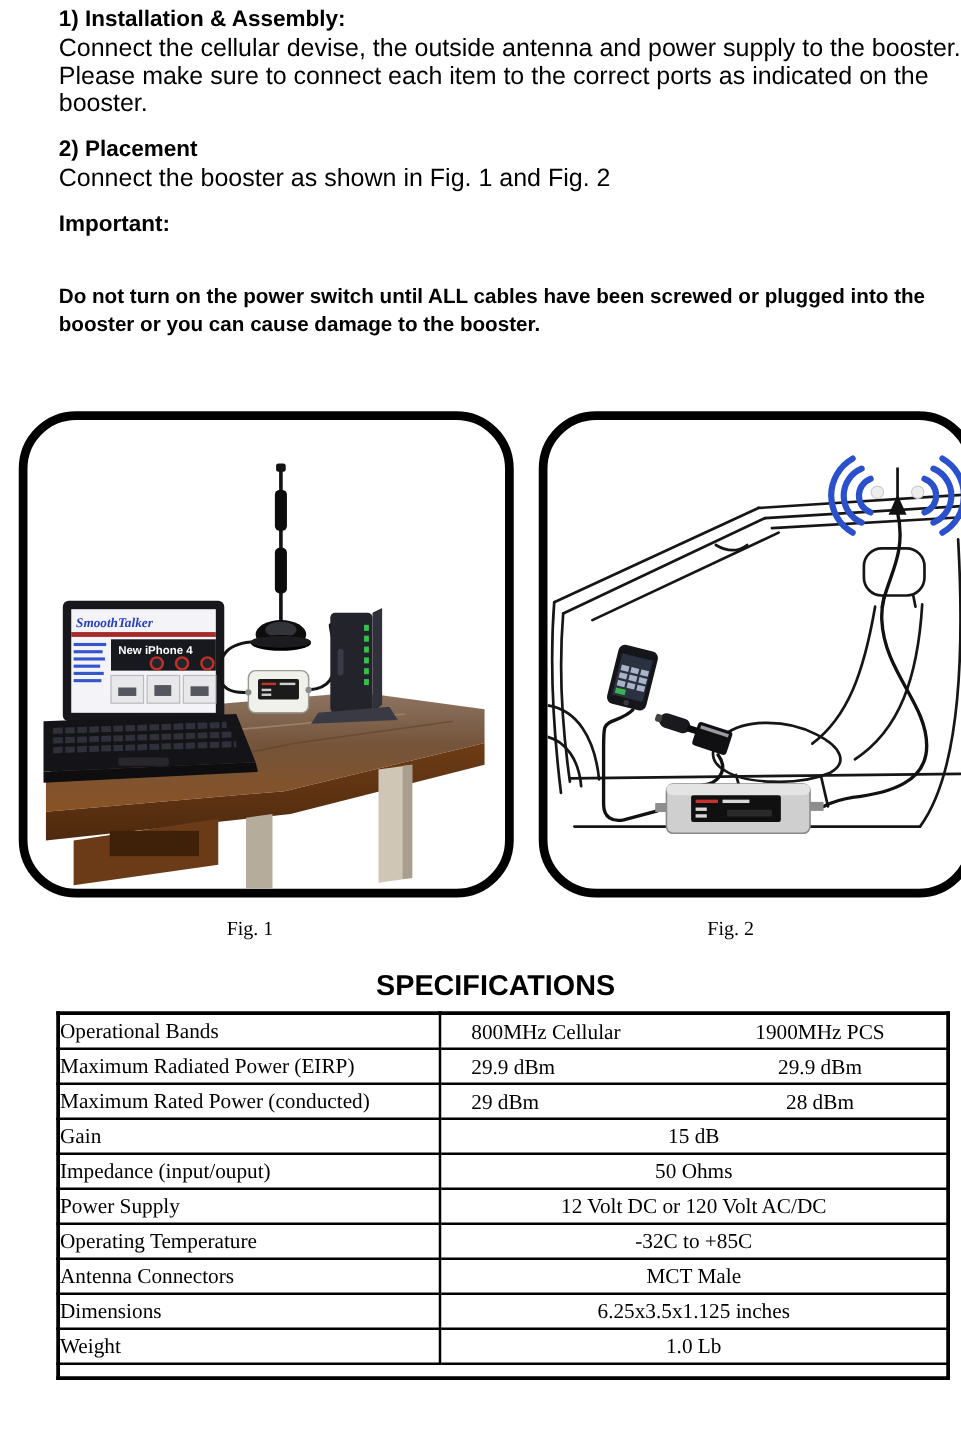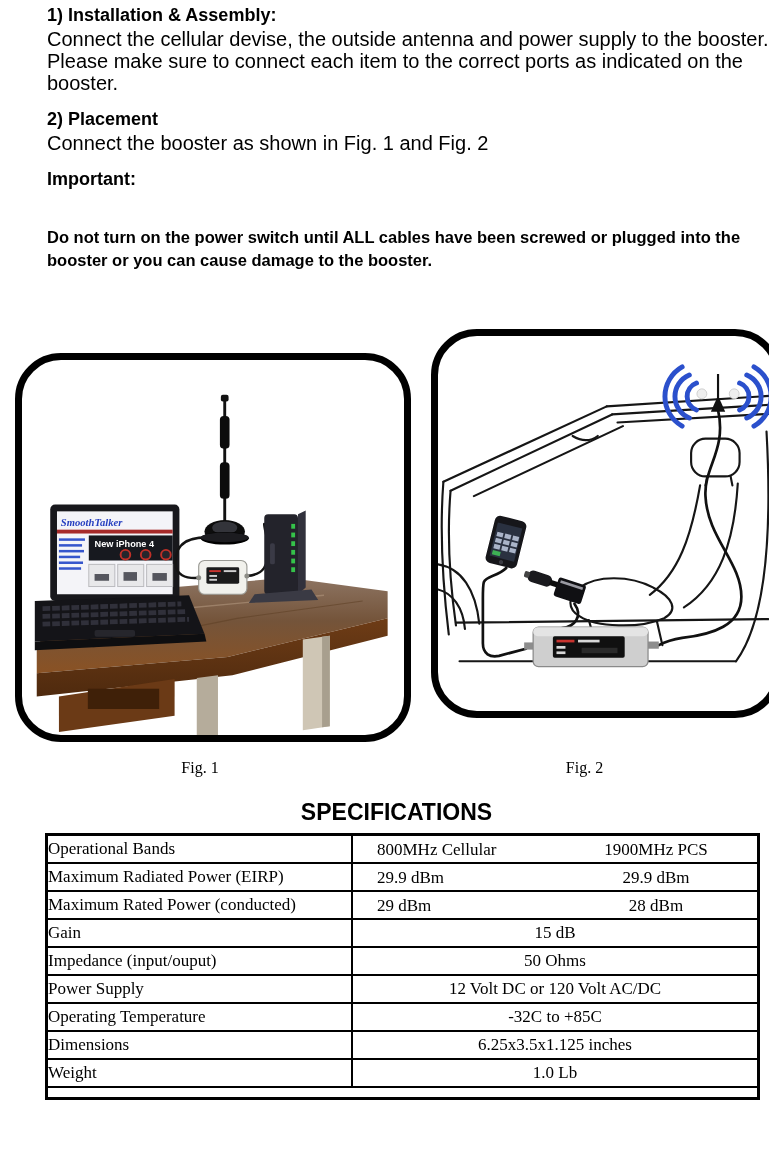--- a/index.html
+++ b/index.html
@@ -10,21 +10,21 @@
   .instructions{padding:2px 10px 0 35px;}
   .sec-title{font-size:18px;line-height:24px;font-weight:bold;margin:13px 0 1px 0;}
   .sec-title.first{margin-top:1px;}
   .body-line{font-size:20px;line-height:22px;margin:0;}
   .body-par{font-size:16.5px;line-height:22px;margin:0;max-width:702px;}
   .warning{font-size:16.5px;line-height:23px;font-weight:bold;margin:35px 0 0 0;max-width:732px;}
 
   
   .figures-row{display:flex;gap:20px;margin:57px 0 0 3px;}
   .fig-frame{box-sizing:border-box;height:389px;border:7px solid #000;border-radius:46px;background:#fff;overflow:hidden;position:relative;}
-  .fig-frame.f1{width:424px;margin-top:24px;}
+  .fig-frame.f1{width:424px;}
   .fig-frame.f2{width:374px;}
   .fig-frame svg{position:absolute;left:0;top:0;width:100%;height:100%;}
   .captions-row{display:flex;margin-top:17px;font-family:"Liberation Serif",serif;font-weight:normal;font-size:16px;}
   .captions-row .cap{text-align:center;}
   .cap.c1{width:376px;}
   .cap.c2{width:393px;}
 
   
   .spec-title{font-size:23px;font-weight:bold;text-align:center;margin:22px 0 7px 0;font-family:"Liberation Sans",sans-serif;}
   table.spec{border-collapse:collapse;width:715px;margin-left:33px;font-family:"Liberation Serif",serif;font-size:17px;border:3px solid #000;table-layout:fixed;}
@@ -285,20 +285,24 @@
       </tr>
       <tr>
         <td class="lbl">Power Supply</td>
         <td class="val center">12 Volt DC or 120 Volt AC/DC</td>
       </tr>
       <tr>
         <td class="lbl">Operating Temperature</td>
         <td class="val center">-32C to +85C</td>
       </tr>
       <tr>
+        <td class="lbl">Antenna Connectors</td>
+        <td class="val center">MCT Male</td>
+      </tr>
+      <tr>
         <td class="lbl">Dimensions</td>
         <td class="val center">6.25x3.5x1.125 inches</td>
       </tr>
       <tr>
         <td class="lbl">Weight</td>
         <td class="val center">1.0 Lb</td>
       </tr>
       <tr class="empty-row">
         <td colspan="2"></td>
       </tr>

